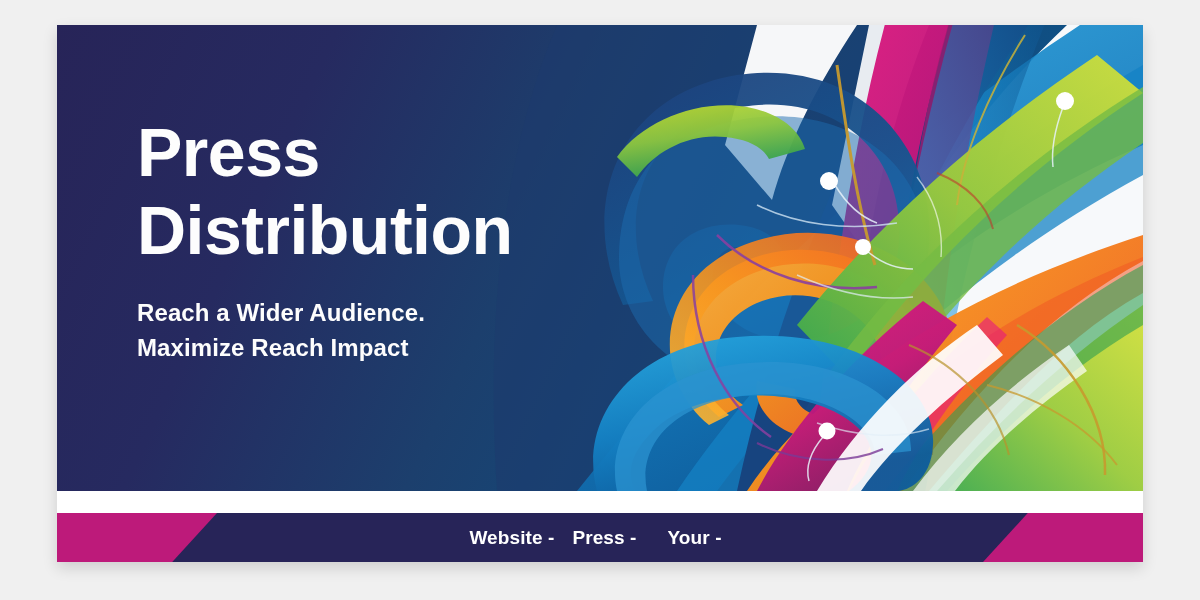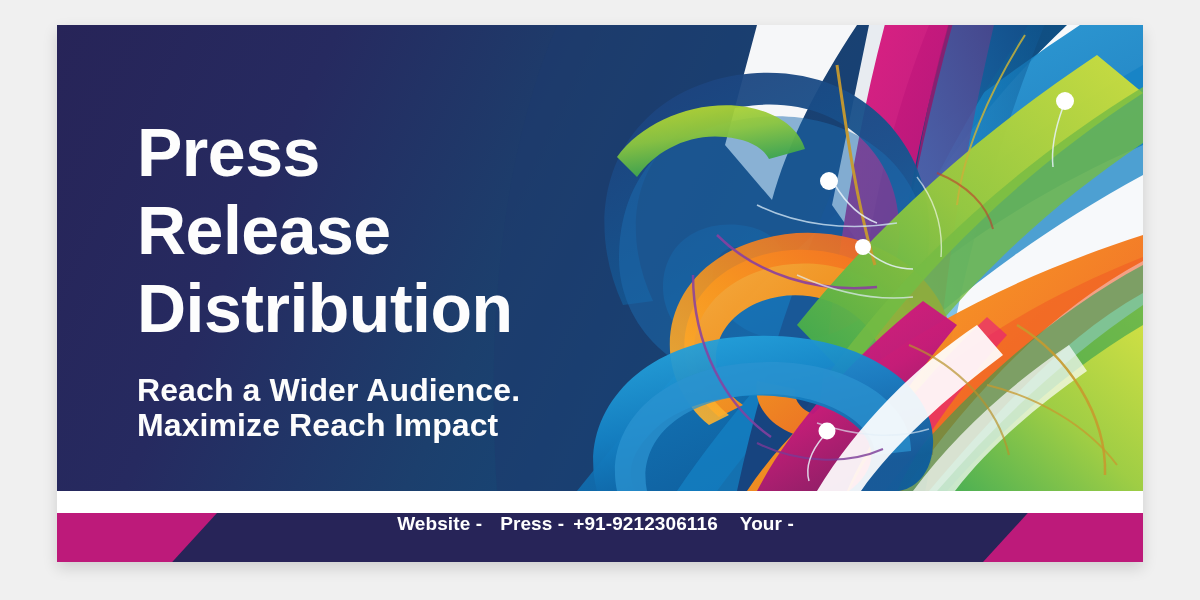--- a/index.html
+++ b/index.html
@@ -76,21 +76,21 @@
   }
 
   #subtitle {
     margin-top: 26px;
   }
 
   .subtitle-line {
     color: #fdfdfd;
     font-family: "Liberation Sans", sans-serif;
     font-weight: bold;
-    font-size: 32px;
+    font-size: 24px;
     line-height: 35px;
     letter-spacing: 0.1px;
     white-space: nowrap;
   }
 
   
   #white-strip {
     position: absolute;
     left: 0;
     top: 466px;
@@ -129,20 +129,21 @@
     clip-path: polygon(28% 0, 100% 0, 100% 100%, 0 100%);
   }
 
   #footer-text {
     position: absolute;
     left: 0;
     top: 0;
     width: 1086px;
     height: 49px;
     display: flex;
+    align-items: center;
     justify-content: center;
     gap: 0px;
     z-index: 3;
   }
 
   .footer-item {
     color: #ffffff;
     font-family: "Liberation Sans", sans-serif;
     font-weight: bold;
     font-size: 19px;
@@ -362,21 +363,20 @@
 
             <path d="M 1006 82 C 998 104 994 124 996 142" stroke="#e8f2fa" stroke-width="1.5" fill="none" opacity="0.85"></path>
             <circle cx="1008" cy="76" r="9" fill="#ffffff"></circle>
           </g>
         </g>
       </svg>
 
       <div id="hero-text">
         <div id="headline">
           <div class="headline-line">Press</div>
-          <div class="headline-line">Release</div>
           <div class="headline-line">Distribution</div>
         </div>
         <div id="subtitle">
           <div class="subtitle-line">Reach a Wider Audience.</div>
           <div class="subtitle-line">Maximize Reach Impact</div>
         </div>
       </div>
     </div>
 
     <div id="white-strip"></div>
@@ -384,21 +384,20 @@
     <div id="footer-bar">
       <div id="footer-cap-left" class="footer-cap"></div>
       <div id="footer-cap-right" class="footer-cap"></div>
 
       <div id="footer-text">
         <span class="footer-item">Website -</span>
         <span class="footer-gap-sm"></span>
         <span class="footer-gap-sm"></span>
         <span class="footer-item">Press -</span>
         <span class="footer-gap-sm"></span>
-        <span class="footer-item">+91-9212306116</span>
         <span class="footer-gap-lg"></span>
         <span class="footer-item">Your -</span>
         <span class="footer-gap-sm"></span>
       </div>
     </div>
 
   </div>
 </div>
 
 </body></html>

